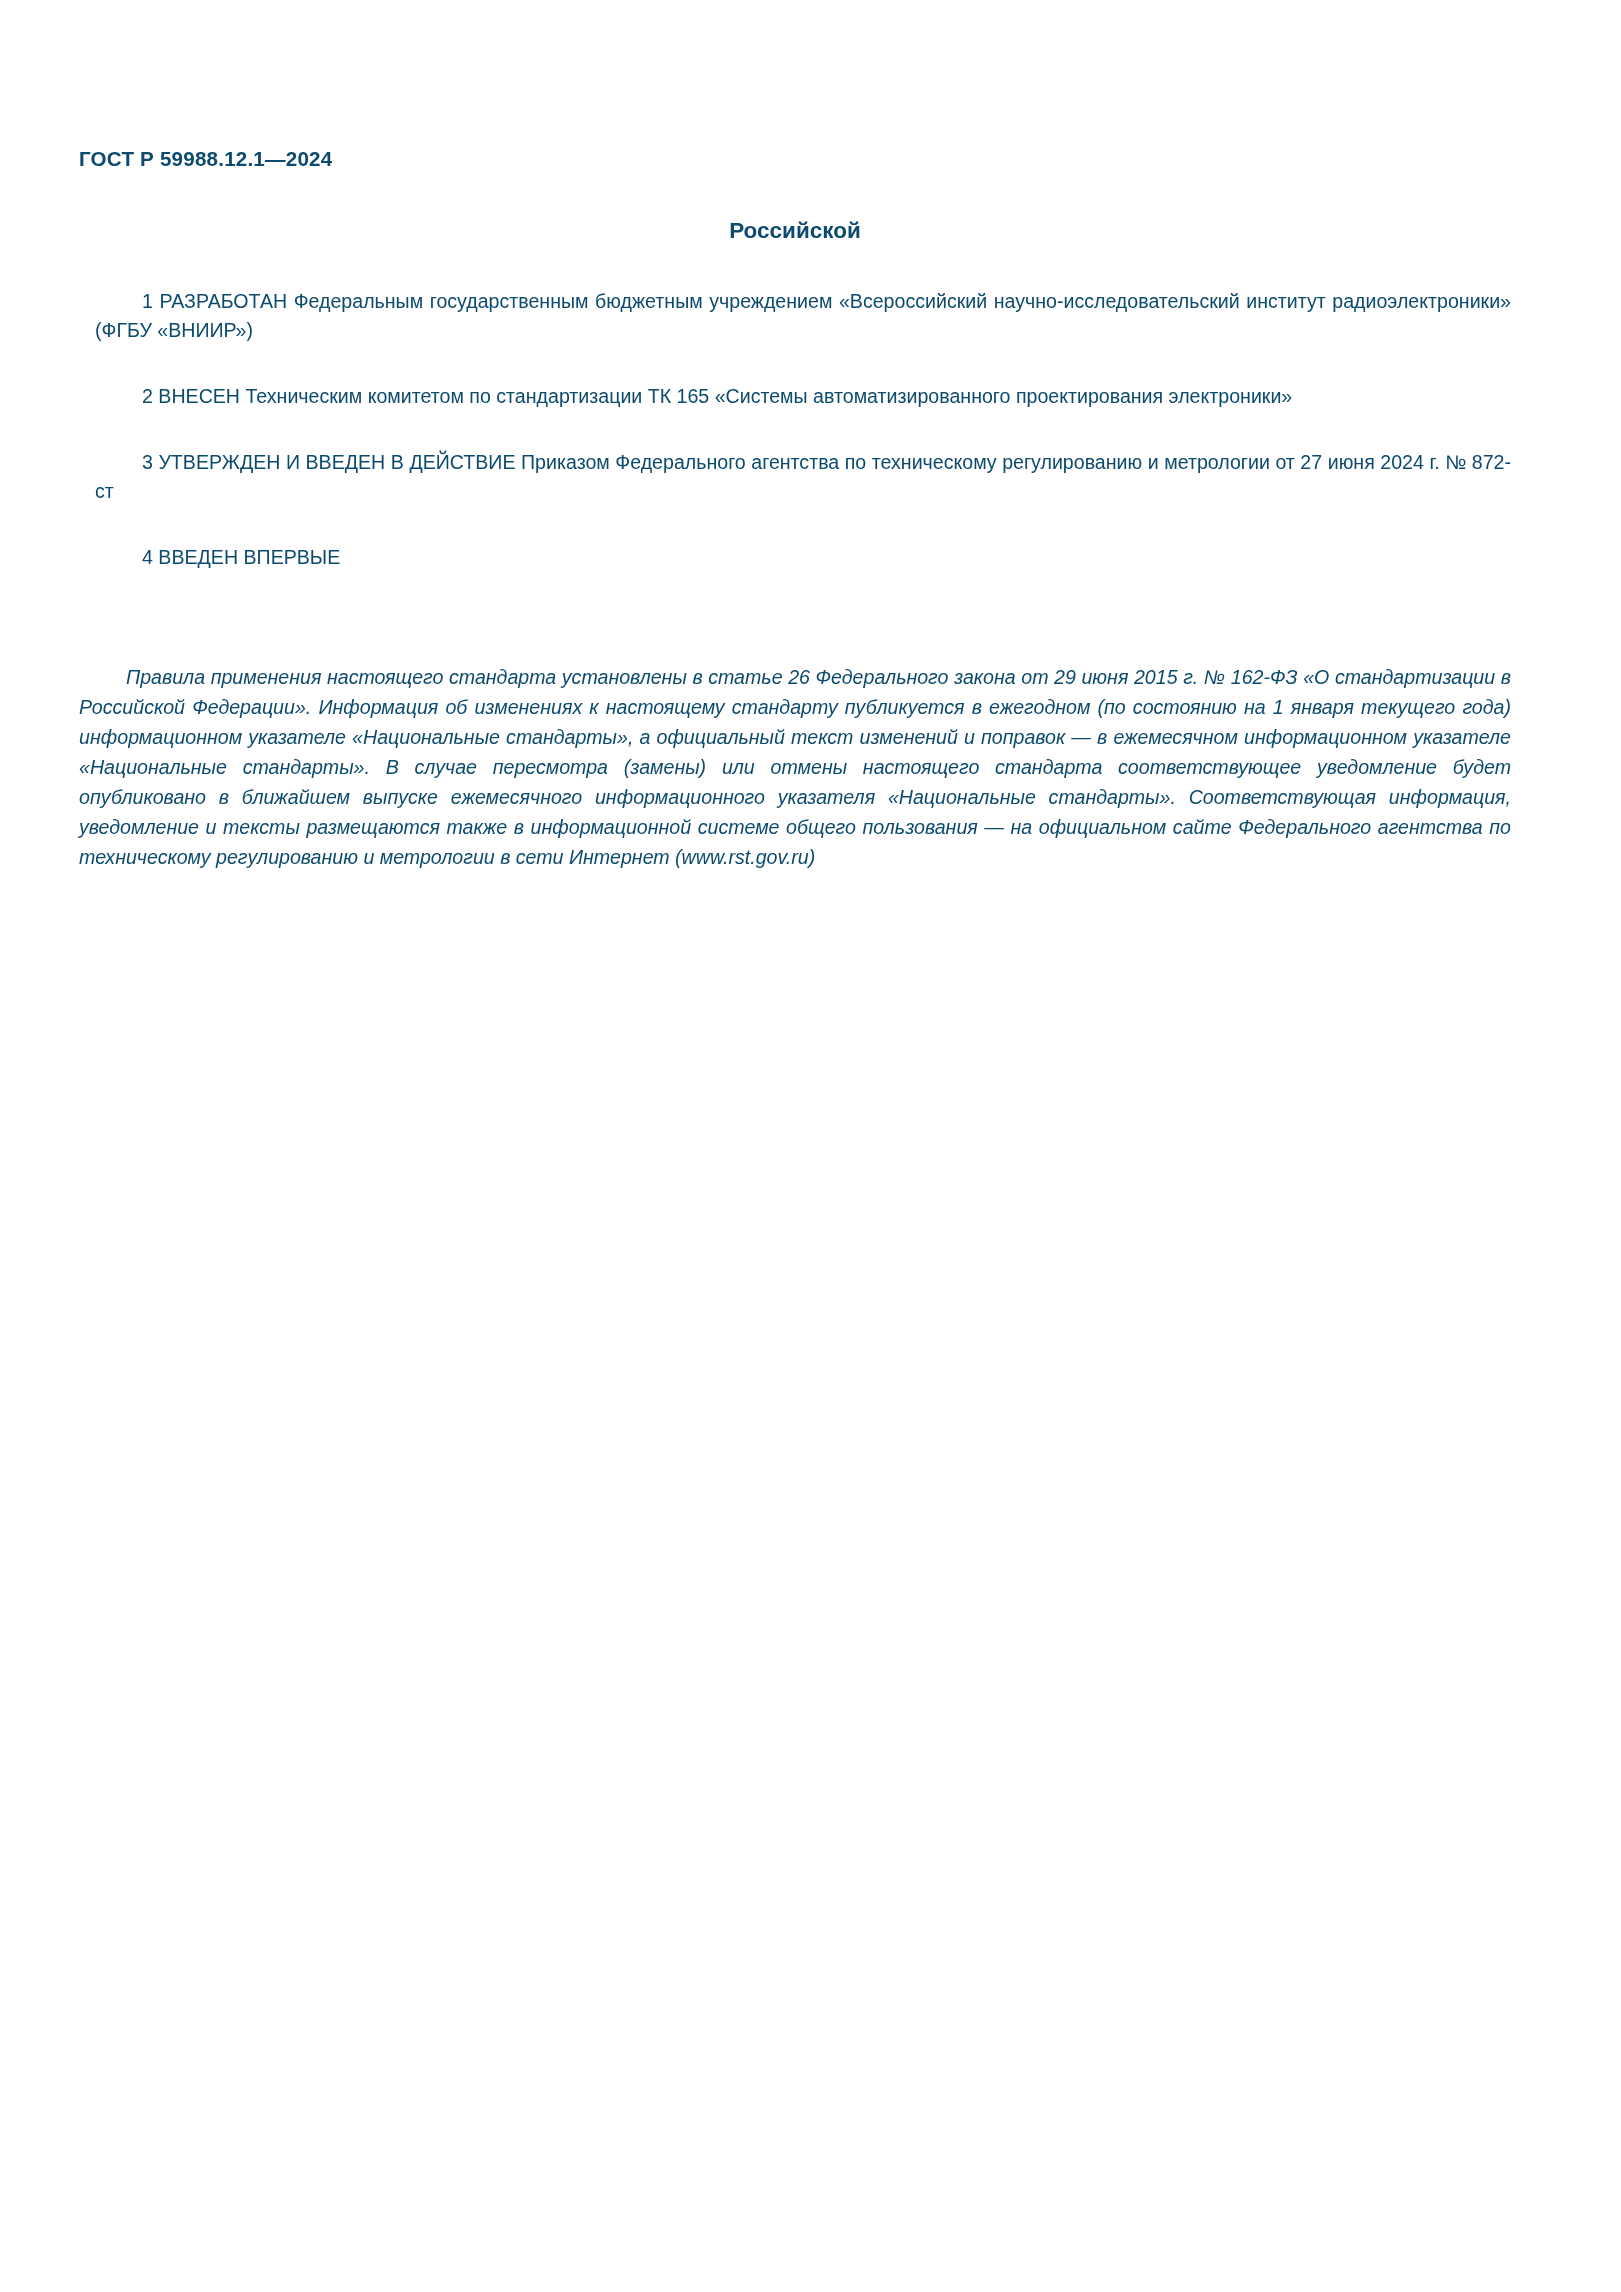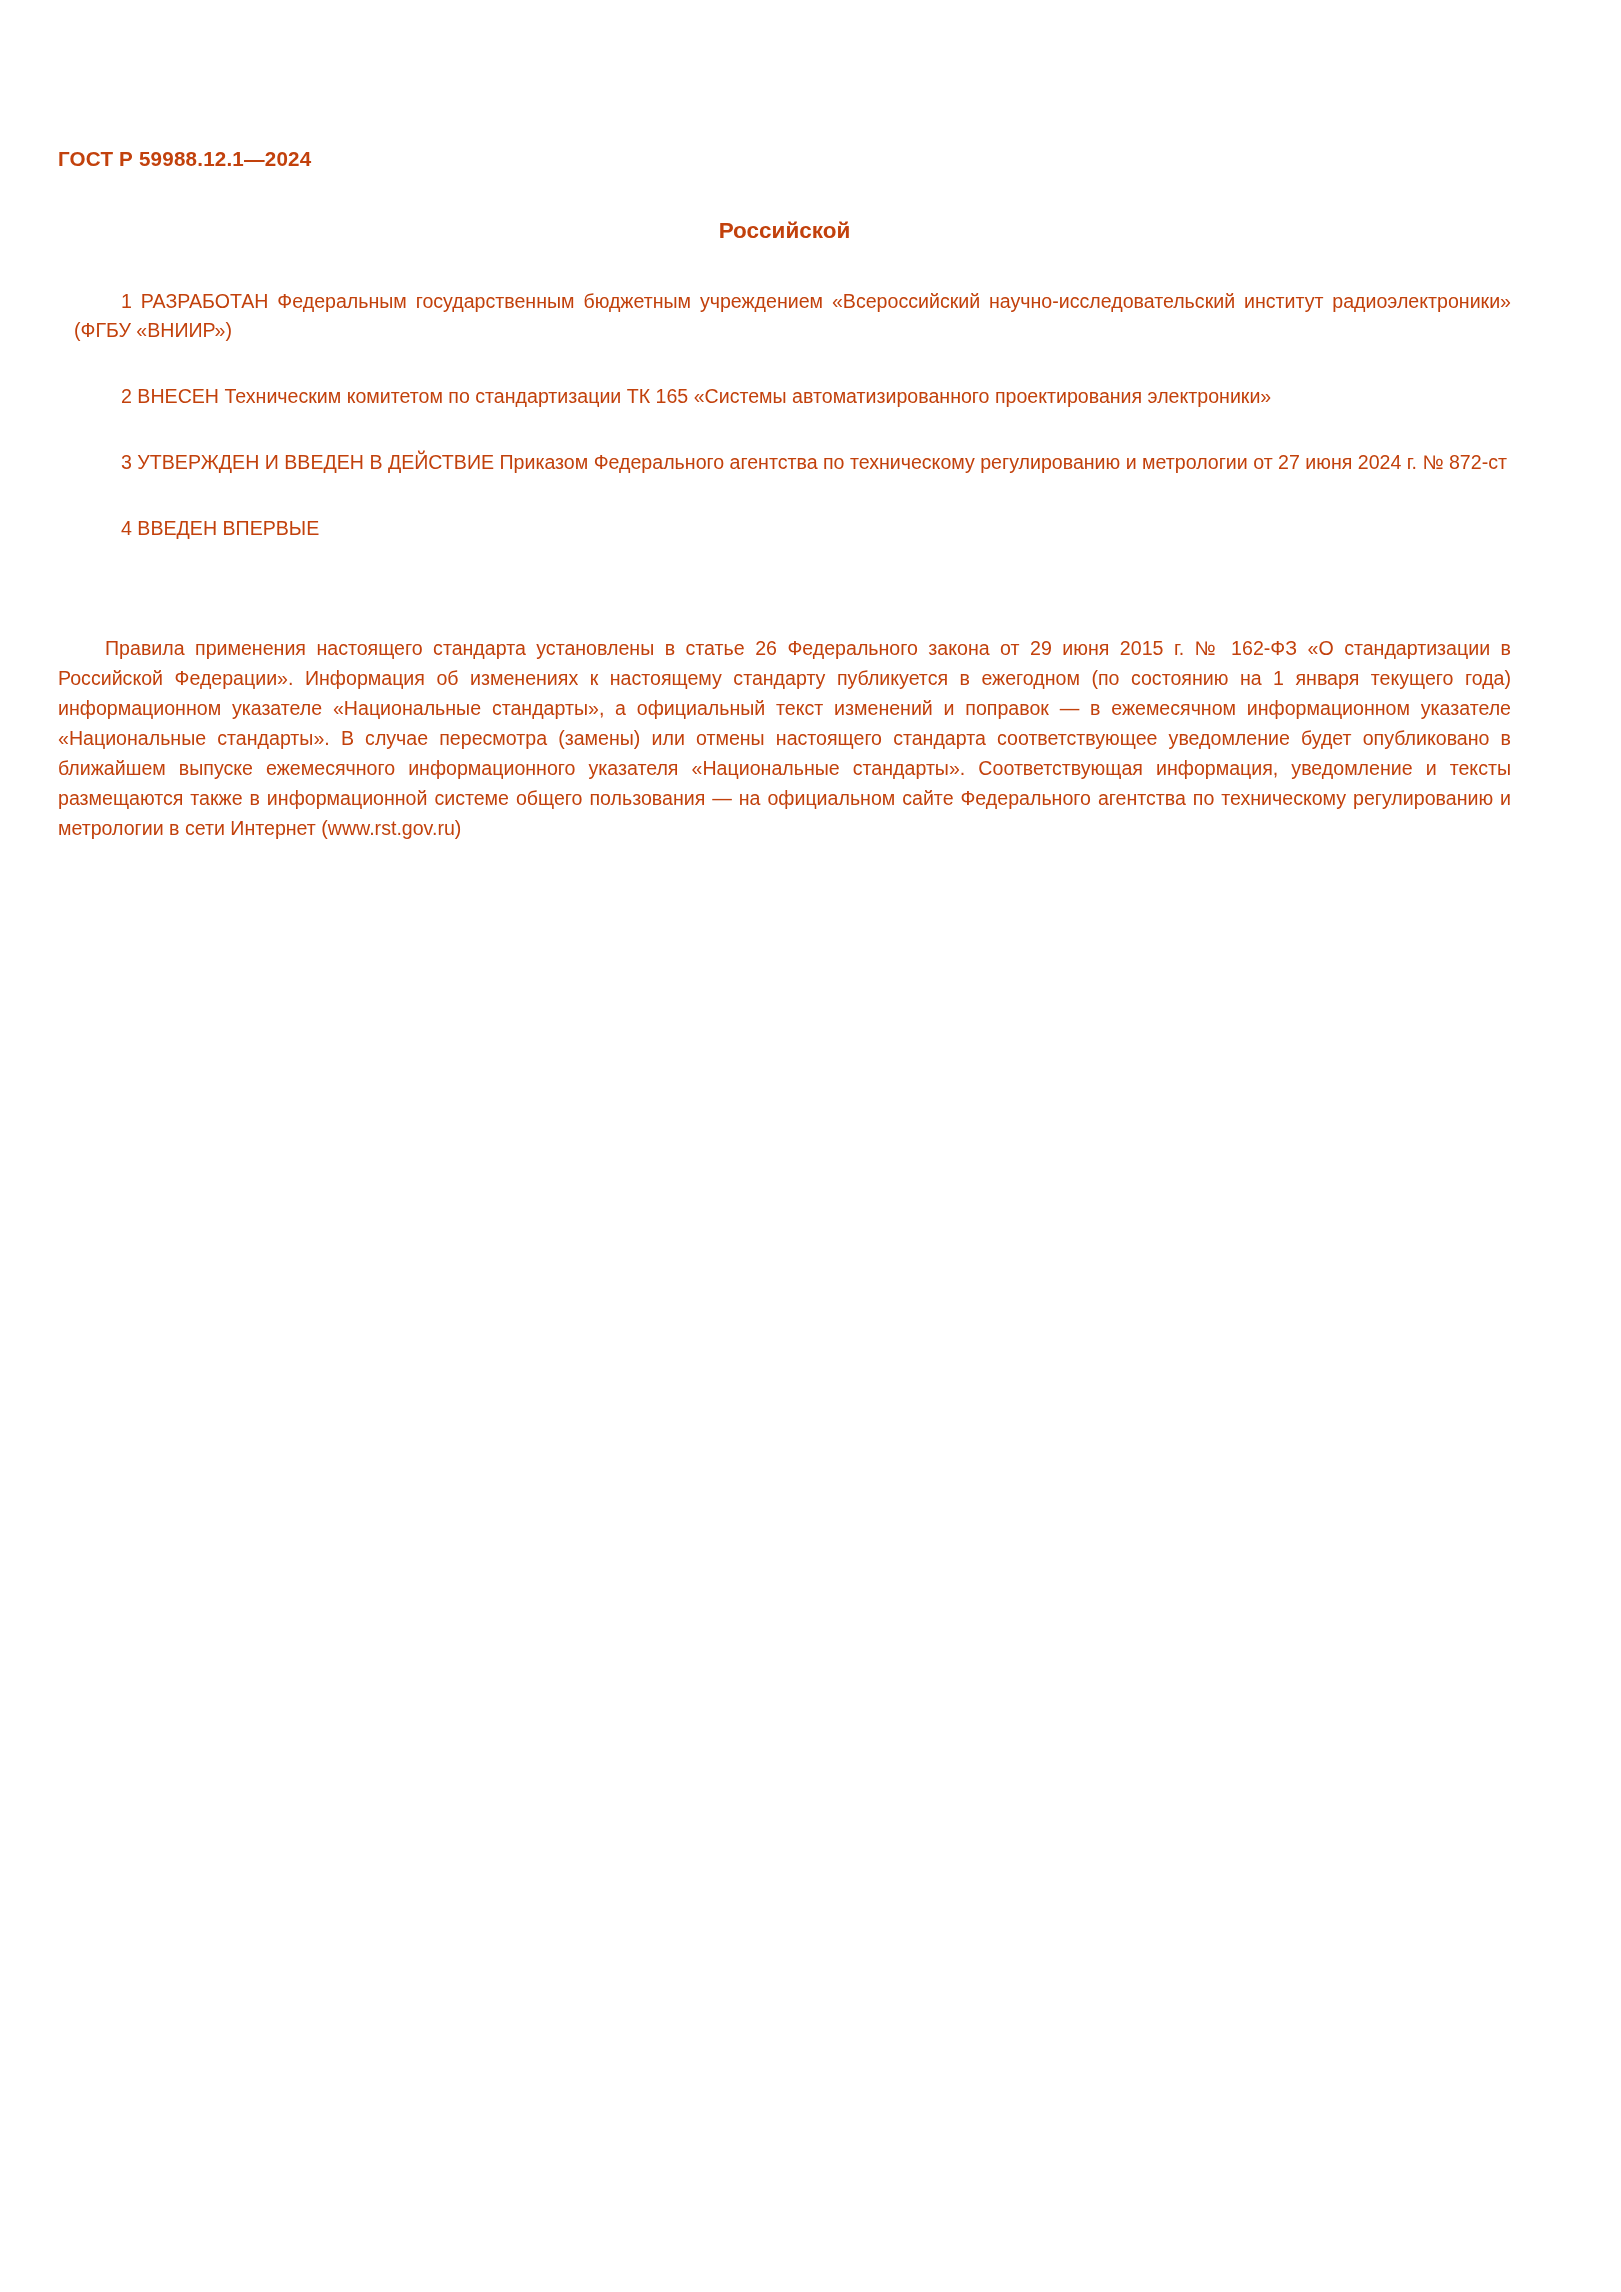--- a/index.html
+++ b/index.html
@@ -6,23 +6,23 @@
     margin: 0;
     padding: 0;
     background: #ffffff;
   }
   .page {
     position: relative;
     width: 1621px;
     height: 1649px;
     box-sizing: border-box;
     background: #ffffff;
-    color: #c2410c;
+    color: #0c4a6e;
     font-family: "Liberation Sans", "DejaVu Sans", sans-serif;
-    padding: 147px 110px 0 58px;
+    padding: 147px 110px 0 79px;
     overflow: hidden;
   }
   .doc-header {
     font-size: 20.6px;
     font-weight: bold;
     letter-spacing: 0.2px;
   }
   .page-title {
     font-size: 22.5px;
     font-weight: bold;
@@ -31,20 +31,21 @@
   }
   .para {
     font-size: 19.6px;
     line-height: 29px;
     text-align: justify;
     text-indent: 47px;
     margin: 0 0 37px 16px;
   }
   .rules-block {
     font-size: 19.6px;
+    font-style: italic;
     line-height: 30px;
     text-align: justify;
     text-indent: 47px;
     margin: 90px 0 0 0;
   }
   .copyright-line {
     margin-top: 863px;
     font-size: 19.6px;
     line-height: 29px;
   }

